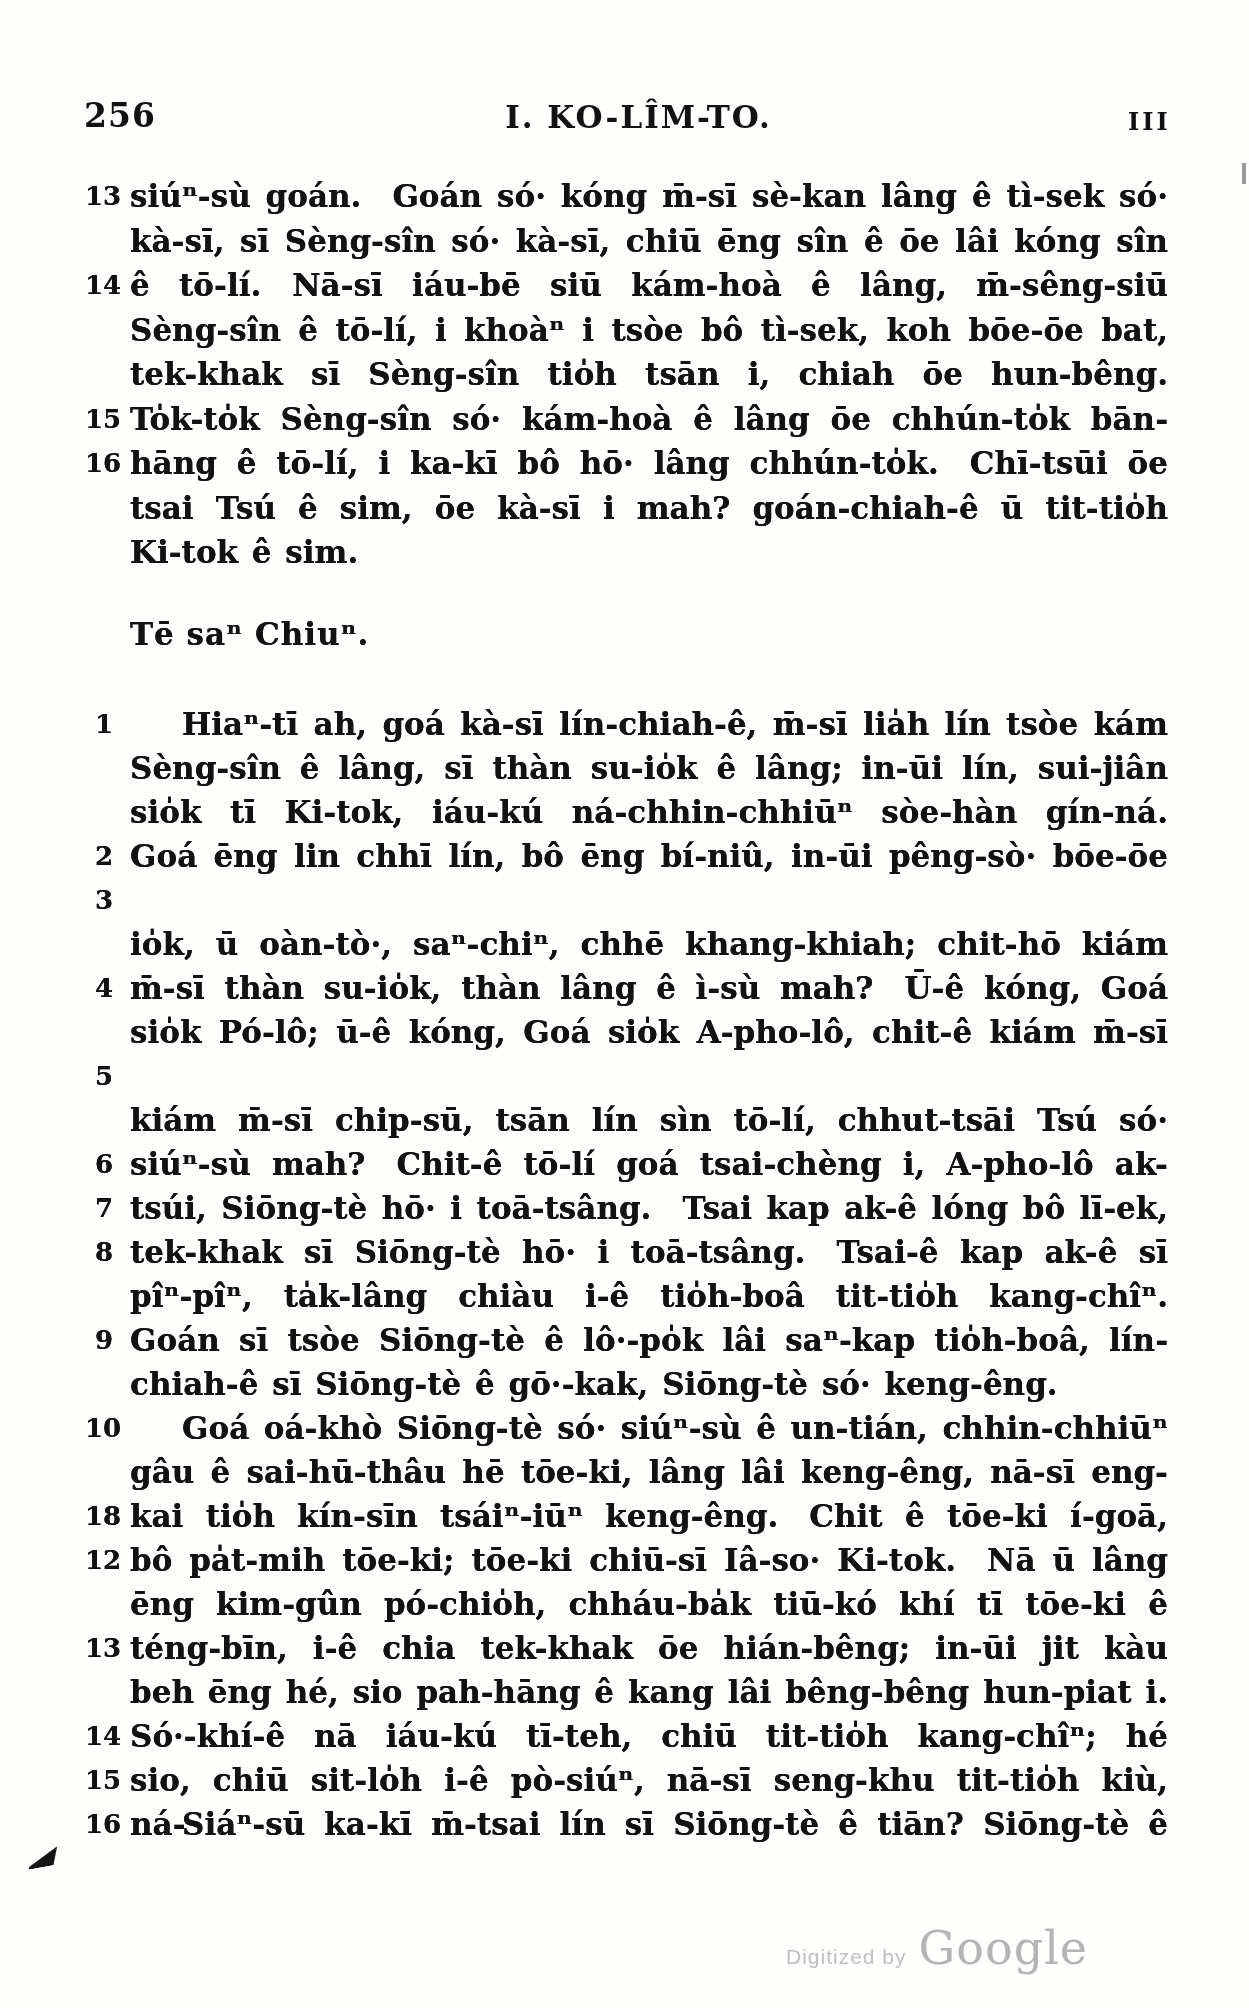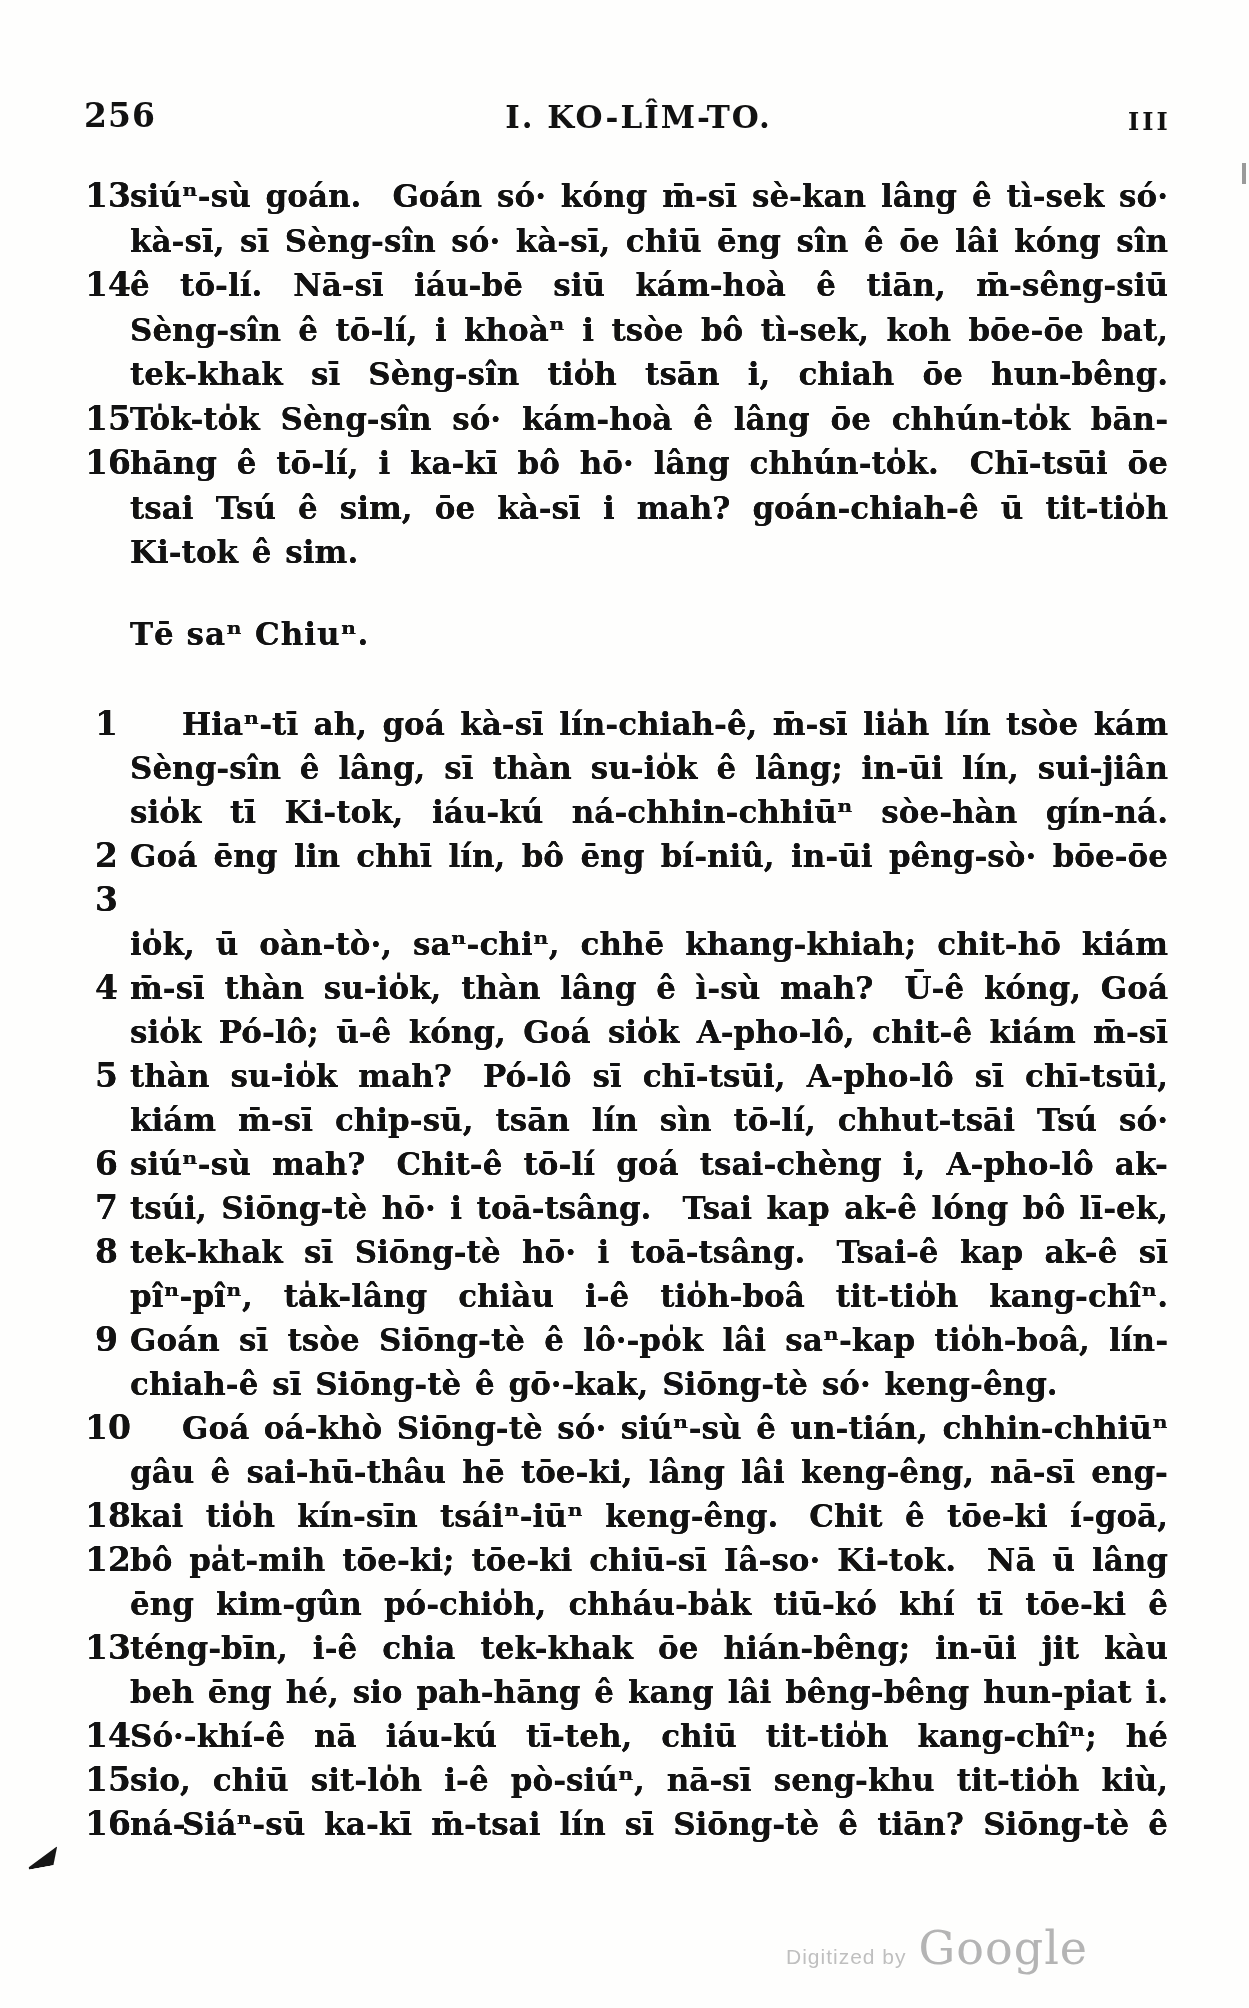--- a/index.html
+++ b/index.html
@@ -47,21 +47,21 @@
     word-spacing:3px;
     text-align:left;
     text-shadow:0 0 0.4px currentColor;
     white-space:normal;
   }
   .line.stretch{ text-align:justify; text-align-last:justify; }
   .line.indent{ text-indent:52px; }
 
   .vnum{
     position:absolute; left:-45px; top:0; width:44px;
-    font-size:33px; text-align:right; text-indent:0;
+    font-size:26px; text-align:right; text-indent:0;
   }
   .vnum.d1{ padding-left:10px; }
 
   .chapter-heading{
     margin:37px 0 46px 0;
     height:44px; line-height:44px;
     text-align:left;
     font-size:31px; font-weight:700; letter-spacing:1px;
     text-shadow:0 0 0.4px currentColor;
   }
@@ -101,39 +101,39 @@
   <div class="running-title">I. KO-LÎM-TO.</div>
   <div class="folio">III</div>
 
   <div class="edge-tick"></div>
   <div class="margin-mark"></div>
 
   <div class="text-col">
     <div class="para para-1">
         <div class="line stretch"><span class="vnum">13</span><span>siúⁿ-sù goán. Goán só· kóng m̄-sī sè-kan lâng ê tì-sek só·</span></div>
         <div class="line stretch"><span>kà-sī, sī Sèng-sîn só· kà-sī, chiū ēng sîn ê ōe lâi kóng sîn</span></div>
-        <div class="line stretch"><span class="vnum">14</span><span>ê tō-lí. Nā-sī iáu-bē siū kám-hoà ê tiān, m̄-sêng-siū</span></div>
+        <div class="line stretch"><span class="vnum">14</span><span>ê tō-lí. Nā-sī iáu-bē siū kám-hoà ê lâng, m̄-sêng-siū</span></div>
         <div class="line stretch"><span>Sèng-sîn ê tō-lí, i khoàⁿ i tsòe bô tì-sek, koh bōe-ōe bat,</span></div>
         <div class="line stretch"><span>tek-khak sī Sèng-sîn tio̍h tsān i, chiah ōe hun-bêng.</span></div>
         <div class="line stretch"><span class="vnum">15</span><span>To̍k-to̍k Sèng-sîn só· kám-hoà ê lâng ōe chhún-to̍k bān-</span></div>
         <div class="line stretch"><span class="vnum">16</span><span>hāng ê tō-lí, i ka-kī bô hō· lâng chhún-to̍k. Chī-tsūi ōe</span></div>
         <div class="line stretch"><span>tsai Tsú ê sim, ōe kà-sī i mah? goán-chiah-ê ū tit-tio̍h</span></div>
         <div class="line"><span>Ki-tok ê sim.</span></div>
       </div>
     <div class="chapter-heading">Tē saⁿ Chiuⁿ.</div>
     <div class="para para-2">
         <div class="line stretch indent"><span class="vnum d1">1</span><span>Hiaⁿ-tī ah, goá kà-sī lín-chiah-ê, m̄-sī lia̍h lín tsòe kám</span></div>
         <div class="line stretch"><span>Sèng-sîn ê lâng, sī thàn su-io̍k ê lâng; in-ūi lín, sui-jiân</span></div>
         <div class="line stretch"><span>sio̍k tī Ki-tok, iáu-kú ná-chhin-chhiūⁿ sòe-hàn gín-ná.</span></div>
         <div class="line stretch"><span class="vnum d1">2</span><span>Goá ēng lin chhī lín, bô ēng bí-niû, in-ūi pêng-sò· bōe-ōe</span></div>
         <div class="line stretch"><span class="vnum d1">3</span></div>
         <div class="line stretch"><span>io̍k, ū oàn-tò·, saⁿ-chiⁿ, chhē khang-khiah; chit-hō kiám</span></div>
         <div class="line stretch"><span class="vnum d1">4</span><span>m̄-sī thàn su-io̍k, thàn lâng ê ì-sù mah? Ū-ê kóng, Goá</span></div>
         <div class="line stretch"><span>sio̍k Pó-lô; ū-ê kóng, Goá sio̍k A-pho-lô, chit-ê kiám m̄-sī</span></div>
-        <div class="line stretch"><span class="vnum d1">5</span><span>thàn su-io̍k mah? Pó-lô sī chī-tsūi, A-pho-lô sī chī-tsūi,</span></div>
+        <div class="line stretch"><span class="vnum d1">5</span></div>
         <div class="line stretch"><span>kiám m̄-sī chip-sū, tsān lín sìn tō-lí, chhut-tsāi Tsú só·</span></div>
         <div class="line stretch"><span class="vnum d1">6</span><span>siúⁿ-sù mah? Chit-ê tō-lí goá tsai-chèng i, A-pho-lô ak-</span></div>
         <div class="line stretch"><span class="vnum d1">7</span><span>tsúi, Siōng-tè hō· i toā-tsâng. Tsai kap ak-ê lóng bô lī-ek,</span></div>
         <div class="line stretch"><span class="vnum d1">8</span><span>tek-khak sī Siōng-tè hō· i toā-tsâng. Tsai-ê kap ak-ê sī</span></div>
         <div class="line stretch"><span>pîⁿ-pîⁿ, ta̍k-lâng chiàu i-ê tio̍h-boâ tit-tio̍h kang-chîⁿ.</span></div>
         <div class="line stretch"><span class="vnum d1">9</span><span>Goán sī tsòe Siōng-tè ê lô·-po̍k lâi saⁿ-kap tio̍h-boâ, lín-</span></div>
         <div class="line"><span>chiah-ê sī Siōng-tè ê gō·-kak, Siōng-tè só· keng-êng.</span></div>
         <div class="line stretch indent"><span class="vnum">10</span><span>Goá oá-khò Siōng-tè só· siúⁿ-sù ê un-tián, chhin-chhiūⁿ</span></div>
         <div class="line stretch"><span>gâu ê sai-hū-thâu hē tōe-ki, lâng lâi keng-êng, nā-sī eng-</span></div>
         <div class="line stretch"><span class="vnum">18</span><span>kai tio̍h kín-sīn tsáiⁿ-iūⁿ keng-êng. Chit ê tōe-ki í-goā,</span></div>

